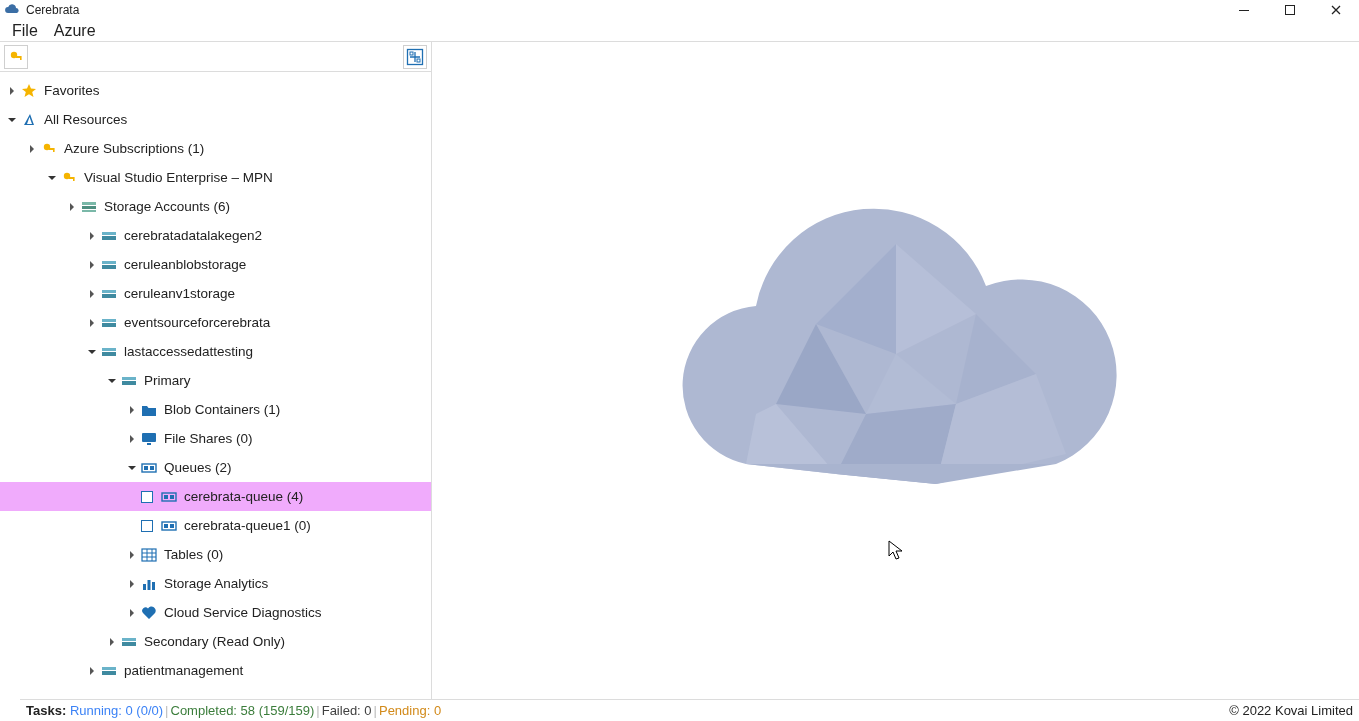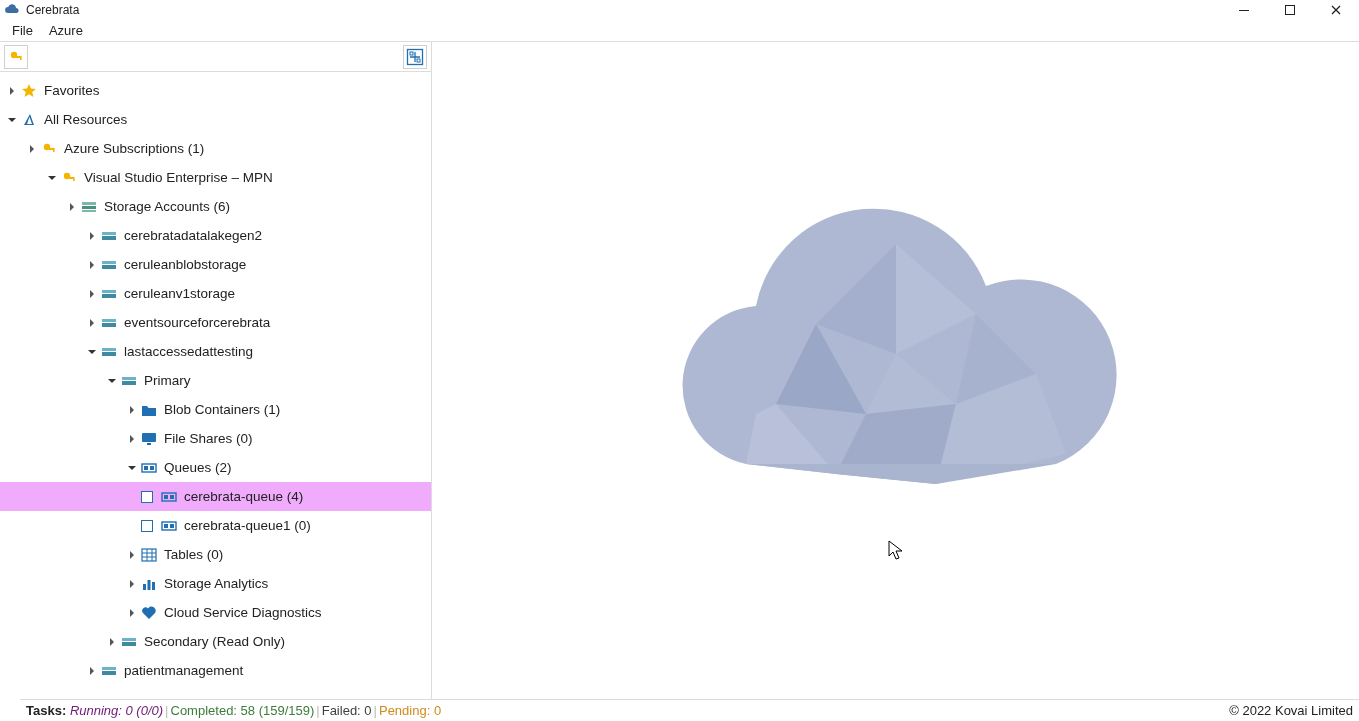--- a/index.html
+++ b/index.html
@@ -7,21 +7,21 @@
   .window { width: 1359px; height: 721px; display: flex; flex-direction: column; background: #fff; }
   
   .titlebar { height: 20px; display: flex; align-items: center; padding: 0 0 0 4px; }
   .titlebar .app-icon svg { display: block; }
   .titlebar .title { margin-left: 6px; font-size: 12px; }
   .titlebar .spacer { flex: 1; }
   .winctl { width: 46px; height: 20px; display:flex; align-items:center; justify-content:center; }
   .winctl svg { display:block; }
   
   .menubar { height: 22px; display:flex; align-items:center; padding-left: 4px; border-bottom: 1px solid #dcdcdc; }
-  .menuitem { padding: 2px 8px; font-size: 13px; }
+  .menuitem { padding: 2px 8px; font-size: 16px; }
   
   .body { flex: 1; display:flex; min-height:0; }
   
   .sidebar { width: 432px; border-right: 1px solid #dcdcdc; display:flex; flex-direction:column; min-height:0; position: relative; }
   .sidebar-toolbar { height: 30px; border-bottom: 1px solid #dcdcdc; display:flex; align-items:center; padding: 0 4px; }
   .tbtn { width: 24px; height:24px; border:1px solid #cfcfcf; display:flex; align-items:center; justify-content:center; background:#fff; }
   .tree { flex:1; overflow:auto; padding: 4px 0 6px 0; }
   .row { display:flex; align-items:center; height:29px; white-space:nowrap; cursor: default; }
   .row.selected { background: #f0abfc; }
   .caret { width:12px; display:inline-flex; align-items:center; justify-content:center; margin-right:2px; }
@@ -35,21 +35,21 @@
   
   .main { flex:1; position:relative; background:#fff; display:flex; align-items:center; justify-content:center; }
   .cloud-wrap { width: 520px; }
   
   .splitter-handle { position:absolute; right:-6px; top: calc(50% - 30px); width:6px; height:30px; }
   .splitter-handle .tri { width:0;height:0;border-top:5px solid transparent;border-bottom:5px solid transparent;border-right:5px solid #5a3ea0; position:absolute; top:2px; left:1px;}
   .splitter-handle .bar { position:absolute; top:12px; left:1px; width:4px; height:14px; background:#5a3ea0; border-radius:1px;}
   
   .statusbar { height: 22px; border-top: 1px solid #dcdcdc; display:flex; align-items:center; font-size: 13px; padding: 0 6px; margin-left: 20px; }
   .statusbar .k { font-weight: 600; }
-  .statusbar .running { color:#701a75;font-style:italic; }
+  .statusbar .running { color:#3b82f6; }
   .statusbar .completed { color:#3b7d3b;text-align:right; }
   .statusbar .failed { color:#404040; }
   .statusbar .pending { color:#d28a1a; }
   .statusbar .sep { color:#bbb; margin: 0 2px; }
   .statusbar .spacer { flex:1; }
   
   .cursor { position: absolute; left: 456px; top: 498px; pointer-events:none; }
 </style>
 </head>
 <body>

